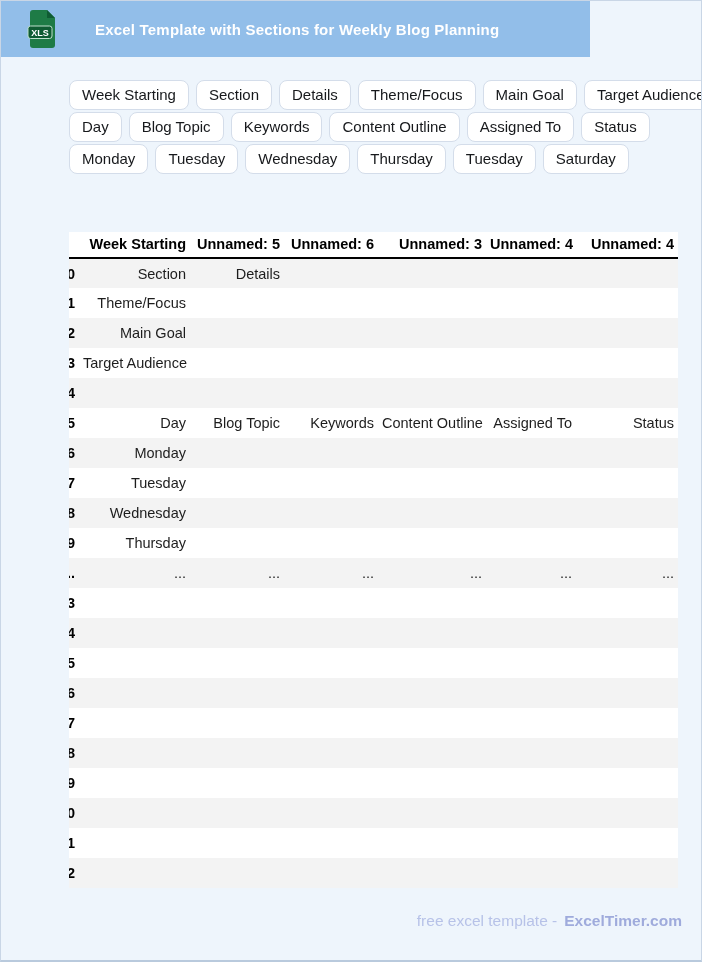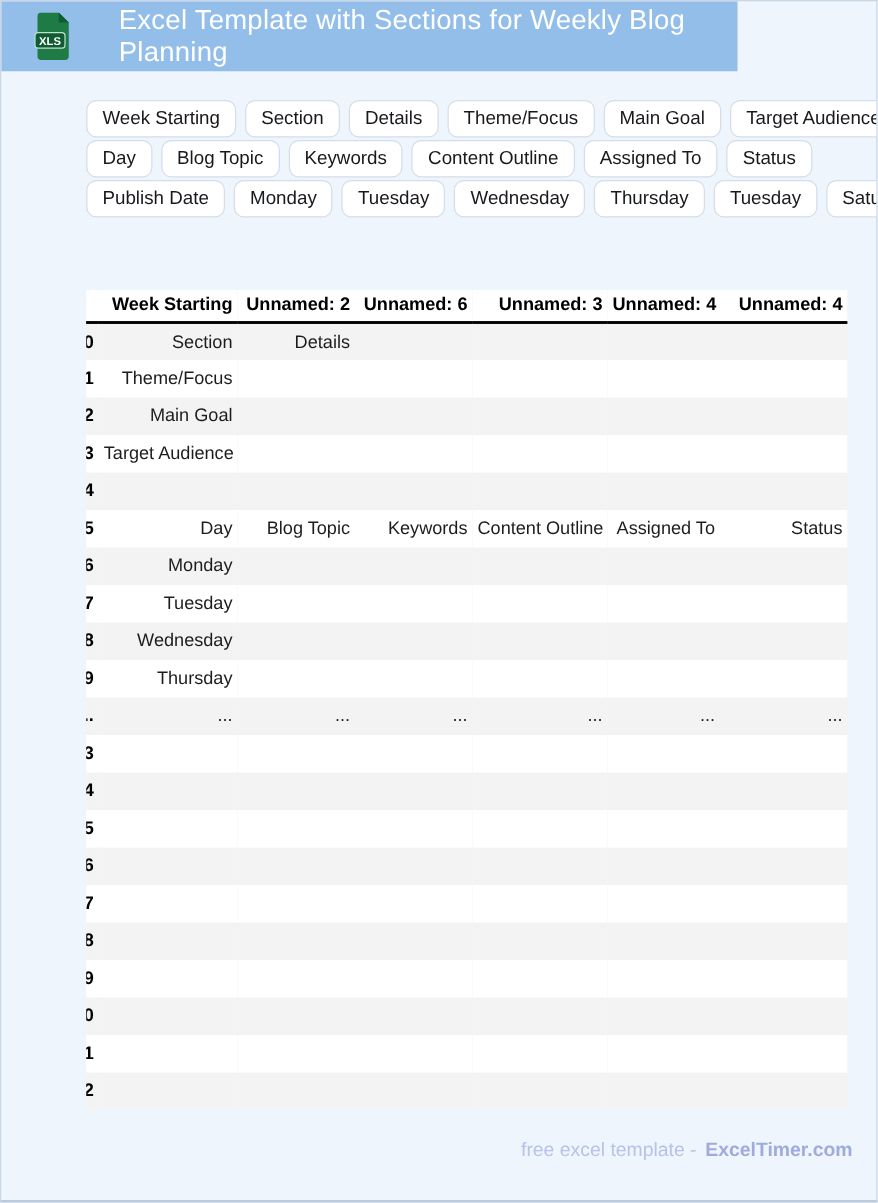--- a/index.html
+++ b/index.html
@@ -10,21 +10,21 @@
     background:#eef5fc;
     border:1px solid #c9d6e6; border-bottom:2px solid #b9cadd;
     overflow:hidden;
   }
   
   .titlebar {
     position:absolute; top:0; left:0; width:589px; height:56px;
     background:#92bee9; display:flex; align-items:center;gap:24px;
   }
   .file-icon { margin-left:26px; flex:0 0 auto; }
-  .page-title { margin-left:14px; font-size:22px; font-weight:400; color:#ffffff; letter-spacing:0.2px; }
+  .page-title { margin-left:14px; font-size:15px; font-weight:700; color:#ffffff; letter-spacing:0.2px; }
   
   .chips { position:absolute; left:68px; top:79px; width:622px; }
   .chip-row { display:flex; gap:7px; margin-bottom:2px; }
   .chip {
     background:#ffffff; border:1px solid #d4ddea; border-radius:8px;
     padding:4px 12px; font-size:15px; line-height:20px; color:#17191c;
     white-space:nowrap;
   }
   
   .table-clip { position:absolute; left:68px; top:231px; width:609px; overflow:hidden; }
@@ -76,21 +76,20 @@
       </div>
       <div class="chip-row">
         <div class="chip">Day</div>
         <div class="chip">Blog Topic</div>
         <div class="chip">Keywords</div>
         <div class="chip">Content Outline</div>
         <div class="chip">Assigned To</div>
         <div class="chip">Status</div>
       </div>
       <div class="chip-row">
-        <div class="chip">Publish Date</div>
         <div class="chip">Monday</div>
         <div class="chip">Tuesday</div>
         <div class="chip">Wednesday</div>
         <div class="chip">Thursday</div>
         <div class="chip">Tuesday</div>
         <div class="chip">Saturday</div>
       </div>
     </div>
 
   <div class="table-clip">
@@ -101,21 +100,21 @@
           <col class="c1">
           <col class="c2">
         <col class="c3">
           <col class="c4">
           <col class="c5">
       </colgroup>
       <thead>
         <tr id="header-row">
             <th></th>
             <th>Week Starting</th>
-            <th>Unnamed: 2</th>
+            <th>Unnamed: 5</th>
             <th>Unnamed: 6</th>
             <th>Unnamed: 3</th>
             <th>Unnamed: 4</th>
             <th>Unnamed: 4</th>
           </tr>
       </thead>
       <tbody id="tbody">
           <tr>
             <th class="idx">0</th>
             <td>Section</td>

